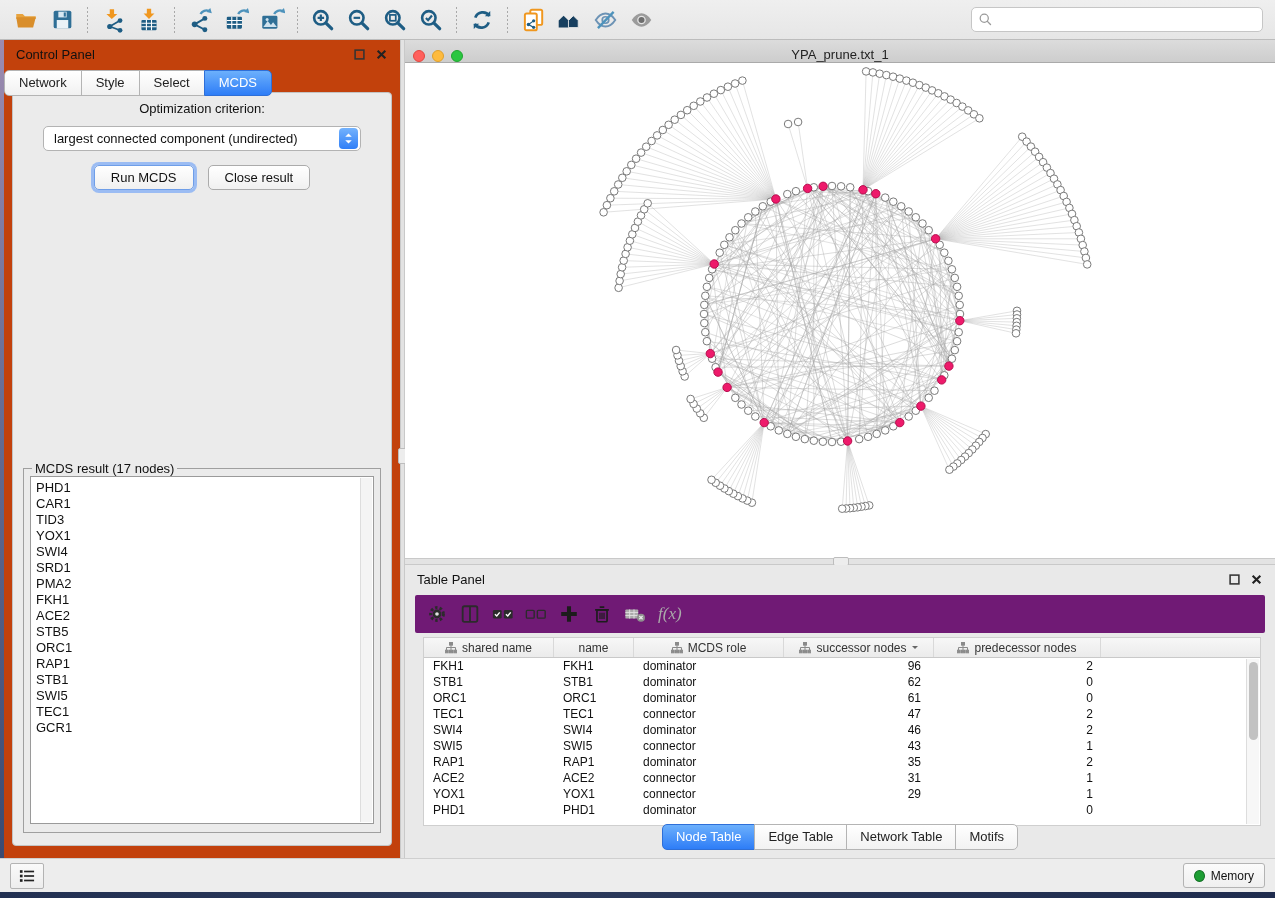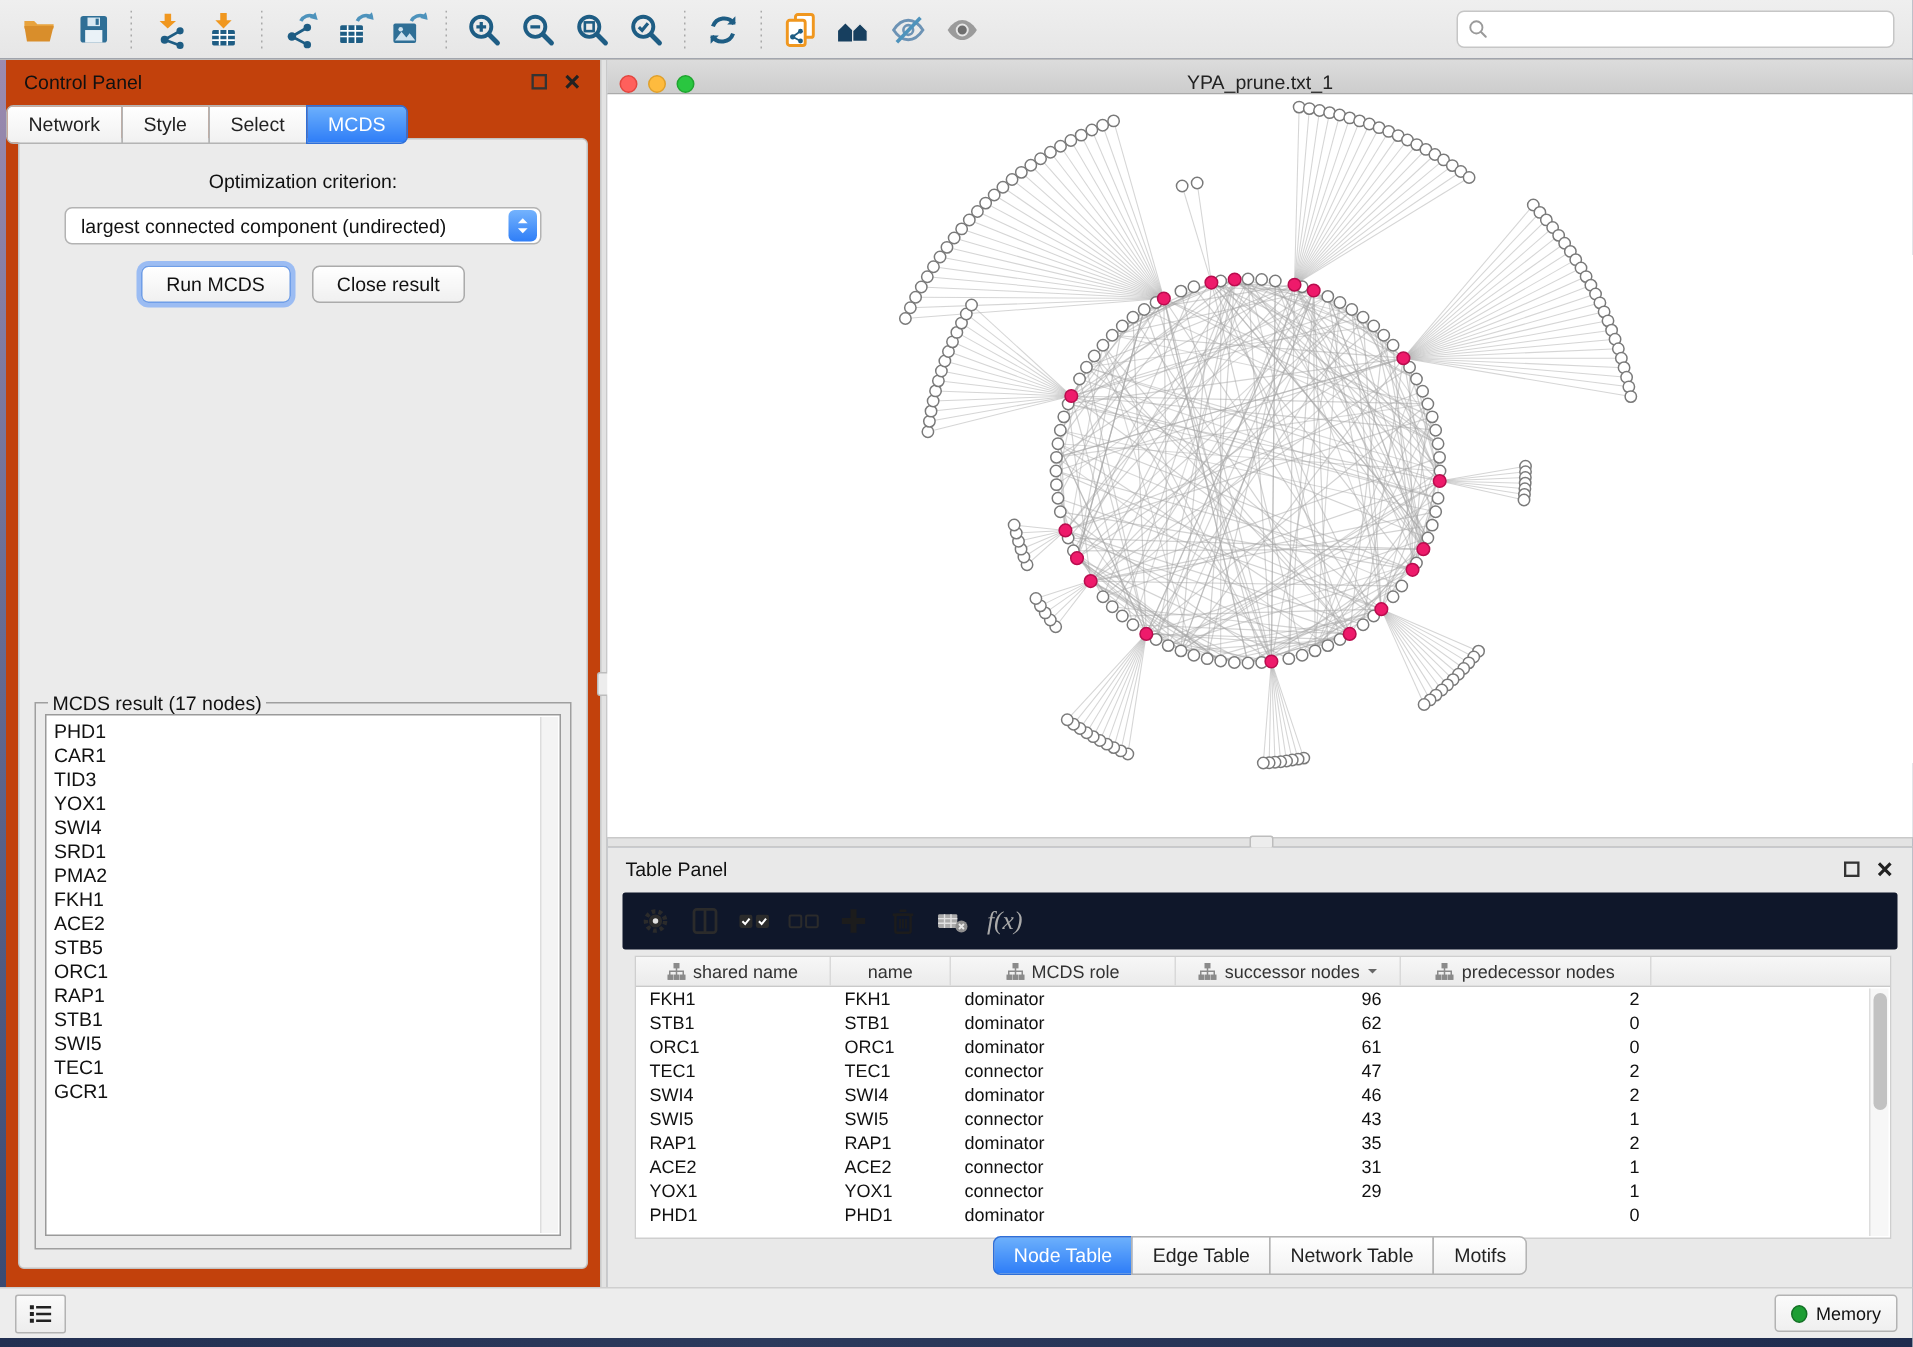--- a/index.html
+++ b/index.html
@@ -34,21 +34,21 @@
 
   .cp-tabs { position:absolute; left:0; top:30px; width:100%; display:flex; justify-content:flex-start; z-index:2; }
   .cp-tab { font-size:13px; padding:4px 14px 5px; background:linear-gradient(#fff,#f1f1f1);
     border:1px solid #b4b4b4; margin-left:-1px; color:#222; }
   .cp-tab:first-child { border-radius:5px 0 0 5px; margin-left:0; }
   .cp-tab:last-child { border-radius:0 5px 5px 0; }
   .cp-tab.active { background:linear-gradient(#6cb0fc,#2e7df7); color:#fff; border-color:#2e6fd8; }
 
   .cp-body { position:absolute; left:8px; right:8px; top:52px; bottom:12px;
     border:1px solid #c3c3c3; border-radius:4px; background:#ebebeb; }
-  .opt-label { text-align:center; font-size:13px; color:#111; margin-top:20px; }
+  .opt-label { text-align:center; font-size:13px; color:#111; margin-top:8px; }
   .opt-select { width:318px; height:25px; margin:10px auto 0; background:#fff;
     border:1px solid #b3b3b3; border-radius:5px; display:flex; align-items:center;
     padding:0 2px 0 10px; font-size:13px; color:#111; }
   .opt-select .stepper { margin-left:auto; width:19px; height:21px; border-radius:4px;
     background:linear-gradient(#74b3fd,#2f7ef7); display:flex; align-items:center; justify-content:center; }
   .btn-row { display:flex; justify-content:center; gap:14px; margin-top:14px; }
   .mac-btn { font-size:13px; color:#111; padding:4px 16px; background:linear-gradient(#ffffff,#f0f0f0);
     border:1px solid #ababab; border-radius:5px; }
   .mac-btn.focused { box-shadow:0 0 0 3px rgba(90,150,250,.55); border-color:#6f9ee8; }
 
@@ -76,21 +76,21 @@
   .net-titlebar { height:23px; background:linear-gradient(#dcdcdc,#cdcdcd); border-bottom:1px solid #aaa;
     position:relative; display:flex; align-items:flex-end; padding:0 8px; }
   .lights { display:flex; gap:7px; }
   .light { width:12px; height:12px; border-radius:50%; }
   .net-title { position:absolute; left:0; right:0; text-align:center; font-size:13px; color:#222; }
   .net-canvas { position:absolute; left:0; top:23px; right:0; bottom:0; background:#fff; }
   .net-canvas svg { display:block; }
 
   
   .table-panel { position:absolute; left:405px; top:565px; width:870px; height:293px; background:#e9e9e9; }
-  .tp-toolbar { margin:2px 10px 0; height:38px; background:#0f172a; border-radius:2px;
+  .tp-toolbar { margin:2px 10px 0; height:38px; background:#701a75; border-radius:2px;
     display:flex; align-items:center; gap:5px; padding-left:8px; }
   .tp-btn { width:28px; height:30px; display:flex; align-items:center; justify-content:center; }
   .fx { font-family:"Liberation Serif","DejaVu Serif",serif; font-style:italic;
     font-size:17px; color:#aaa; padding-left:4px; }
 
   .ntable { position:absolute; left:18px; top:72px; width:838px; height:189px;
     background:#fff; border:1px solid #cfcfcf; }
   .thead { display:flex; height:20px; background:linear-gradient(#f7f7f7,#ebebeb);
     border-bottom:1px solid #c9c9c9; }
   .th { display:flex; align-items:center; justify-content:center; gap:5px;

